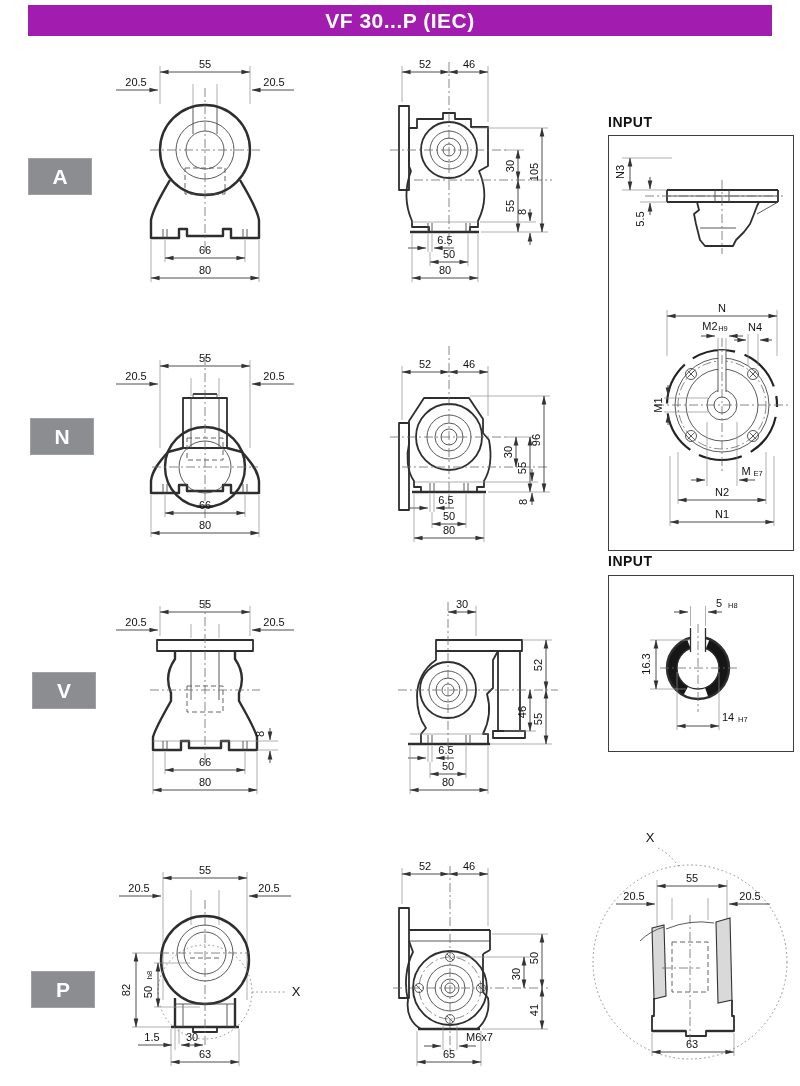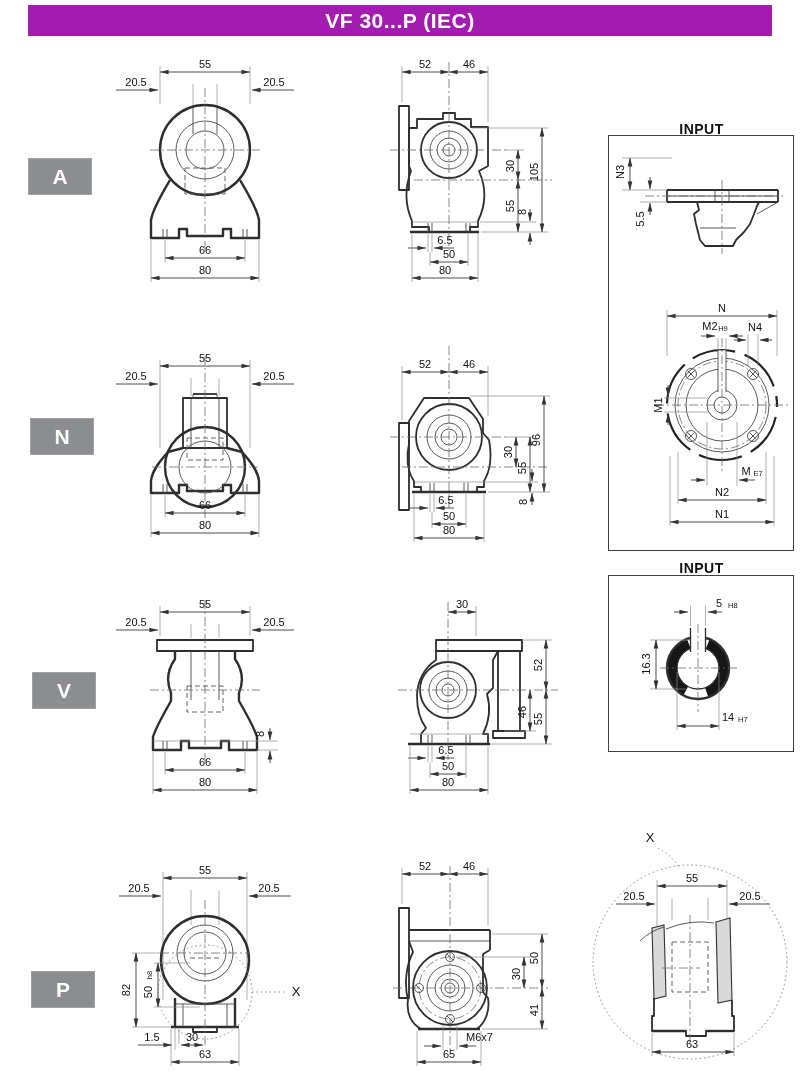--- a/index.html
+++ b/index.html
@@ -2,22 +2,22 @@
 <html><head>
 <meta charset="utf-8">
 <style>
   html,body{margin:0;padding:0;background:#fff;}
   body{position:relative;width:800px;height:1086px;font-family:"Liberation Sans",sans-serif;overflow:hidden;}
   .banner{position:absolute;left:28px;top:5px;width:744px;height:31px;background:#a21caf;
           display:flex;align-items:center;justify-content:center;}
   .banner span{color:#fff;font-weight:bold;font-size:21px;letter-spacing:.5px;}
   .badge{position:absolute;width:62px;height:35px;background:#8b8d90;border:1px solid #9fa1a3;
          color:#fff;font-weight:bold;font-size:21px;display:flex;align-items:center;justify-content:center;}
-  .sec-title{position:absolute;left:608px;width:187px;text-align:center;font-weight:bold;
-             font-size:14px;color:#111;letter-spacing:.5px;margin-top:7px;}
+  .sec-title{position:absolute;left:608px;width:187px;text-align:left;font-weight:bold;
+             font-size:14px;color:#111;letter-spacing:.5px;}
   .panel{position:absolute;left:608px;width:184px;border:1.5px solid #3f3f3f;}
   svg{position:absolute;left:0;top:0;}
   .ol{fill:none;stroke:#2e2e2e;stroke-width:1.8;stroke-linejoin:round;}
   .ol2{fill:none;stroke:#2e2e2e;stroke-width:2.4;stroke-linejoin:round;}
   .tl{fill:none;stroke:#474747;stroke-width:0.9;}
   .cl{fill:none;stroke:#6a6a6a;stroke-width:0.8;stroke-dasharray:9 3 2 3;}
   .dash{fill:none;stroke:#555;stroke-width:0.9;stroke-dasharray:5 3;}
   .dim{fill:none;stroke:#3a3a3a;stroke-width:0.9;}
   .ext{fill:none;stroke:#8d8d8d;stroke-width:0.7;}
   .dot{fill:none;stroke:#8a8a8a;stroke-width:1;stroke-dasharray:1.6 2.8;}

